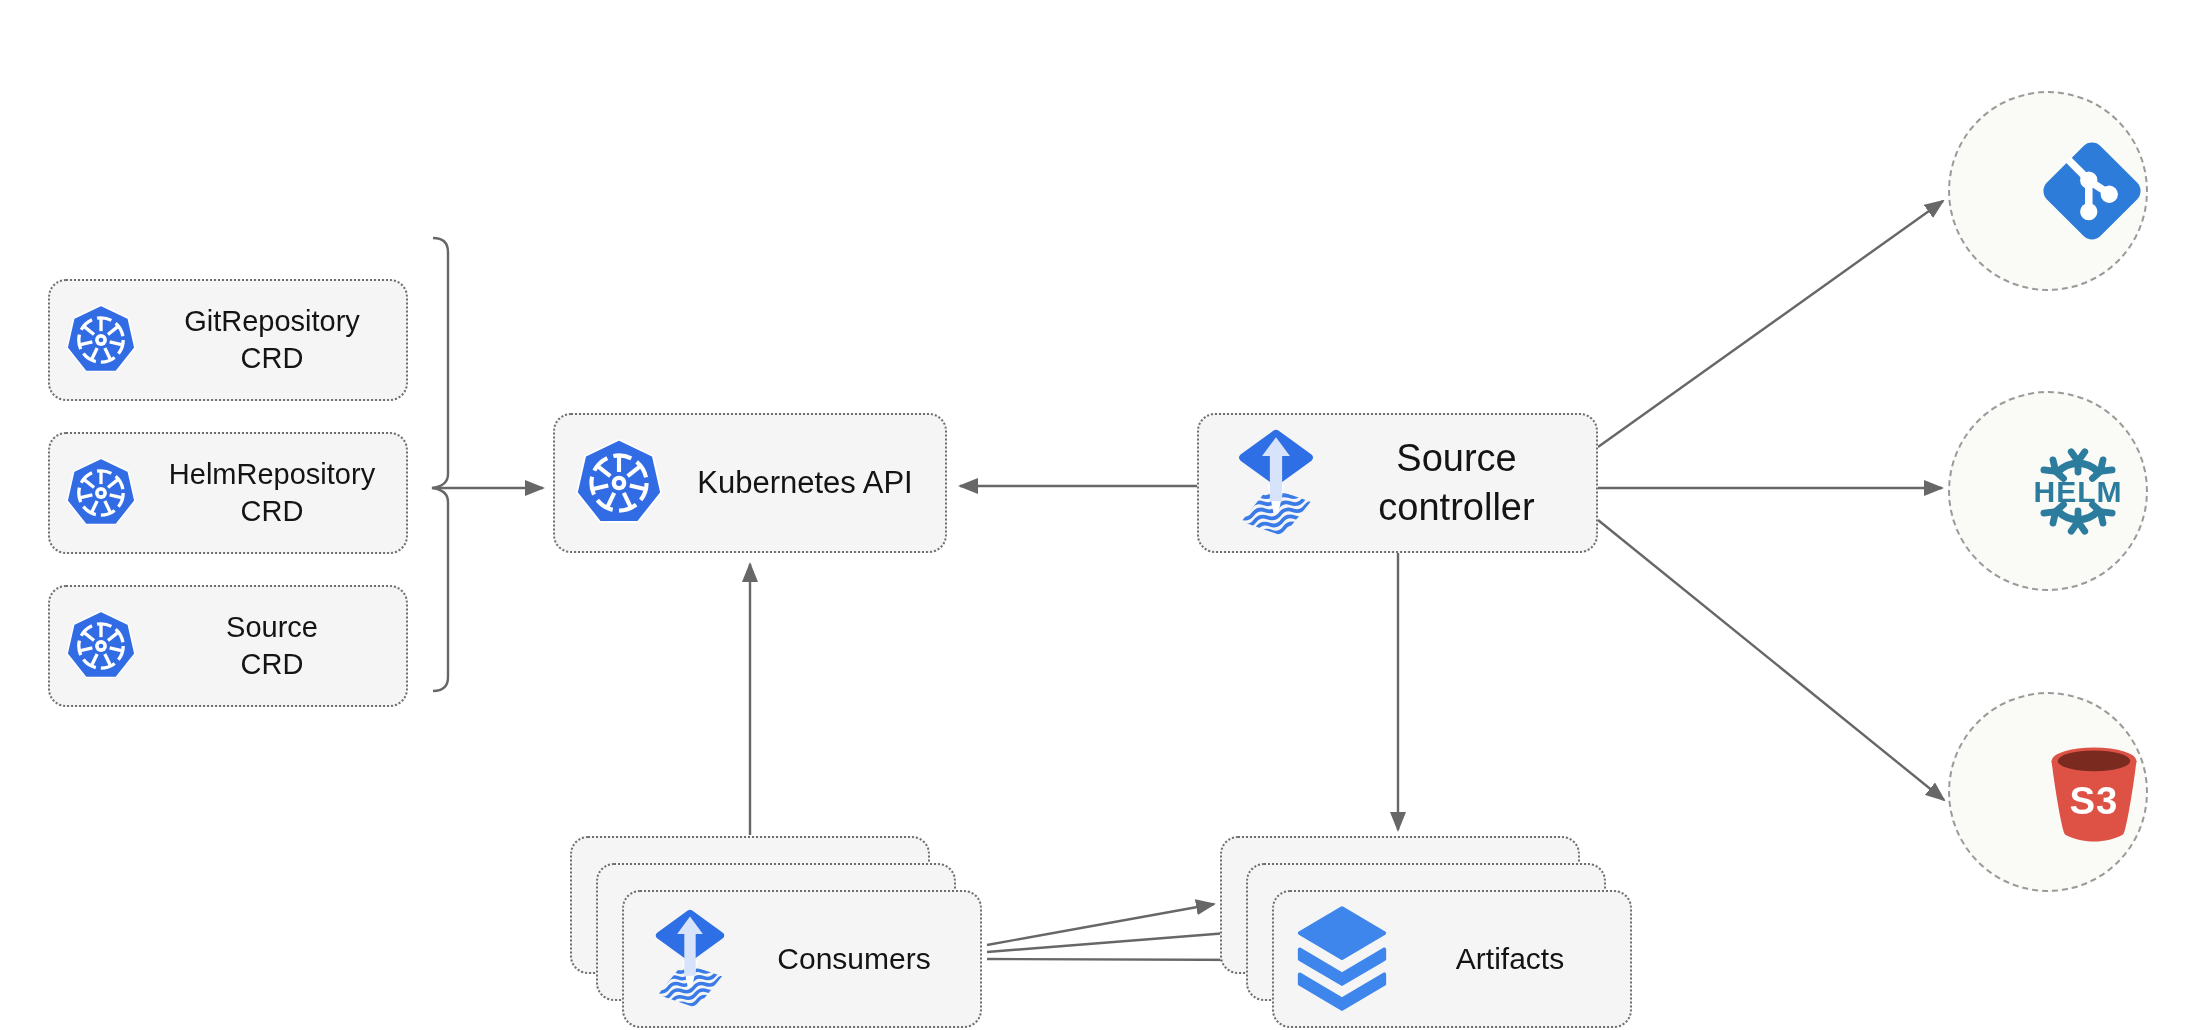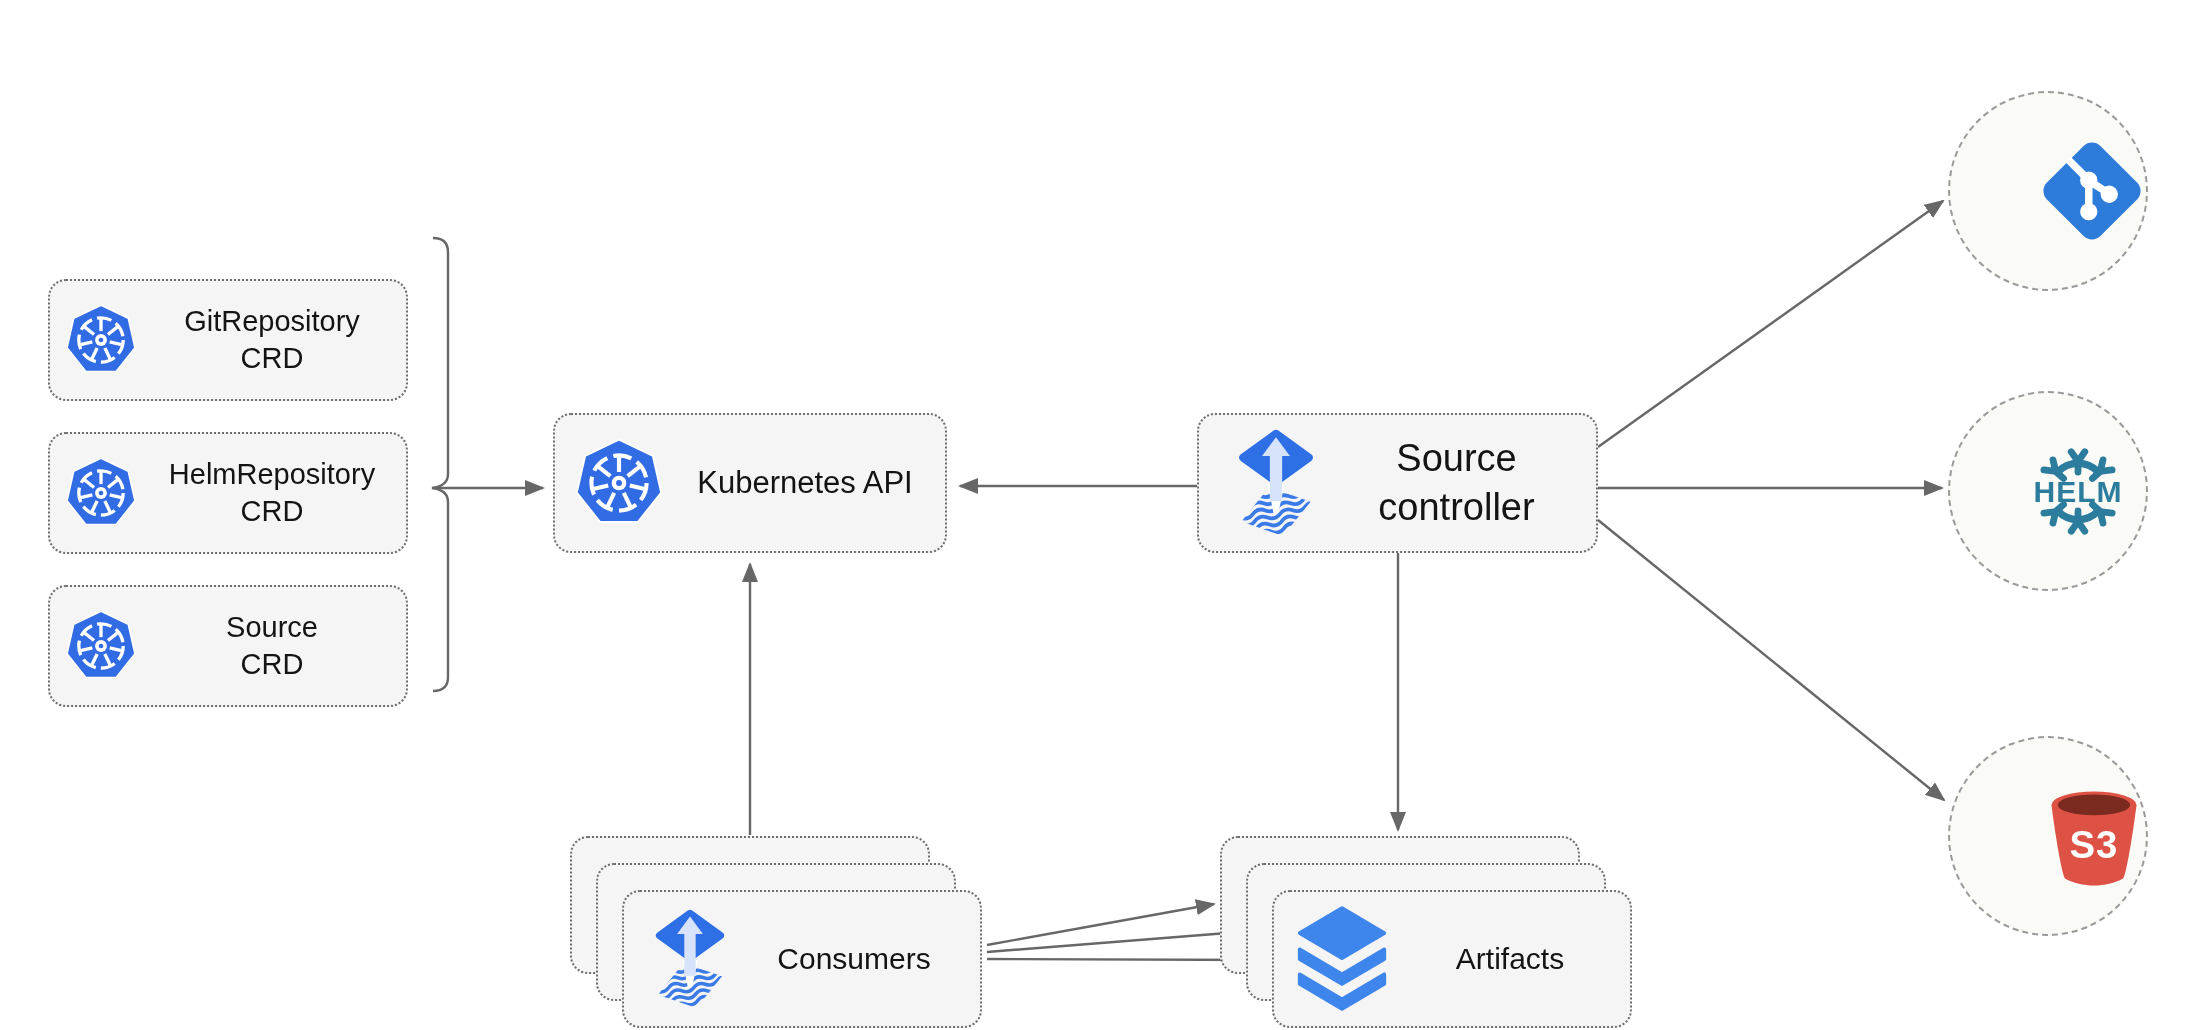--- a/index.html
+++ b/index.html
@@ -33,21 +33,21 @@
   #consumers-stack{left:570px;top:788px;}
   #artifacts-stack{left:1220px;top:788px;}
   .layer .label{flex:1;text-align:center;font-size:30px;color:#141414;}
   .circle{
     position:absolute;left:1948px;width:200px;height:200px;box-sizing:border-box;
     border:2px dashed #9a9a9a;border-radius:50%;background:#FAFAF7;
     display:flex;align-items:center;justify-content:flex-end;
   }
   #git-circle{top:43px;}
   #helm-circle{top:343px;}
-  #s3-circle{top:688px;}
+  #s3-circle{top:644px;}
   svg{display:block;}
 </style>
 </head>
 <body>
 
 <div id="canvas">
 
   <svg id="connectors" width="2196" height="1030">
     <defs>
       <marker id="arrow" viewBox="0 0 20 16" refX="18" refY="8" markerWidth="20" markerHeight="16" markerUnits="userSpaceOnUse" orient="auto-start-reverse">

